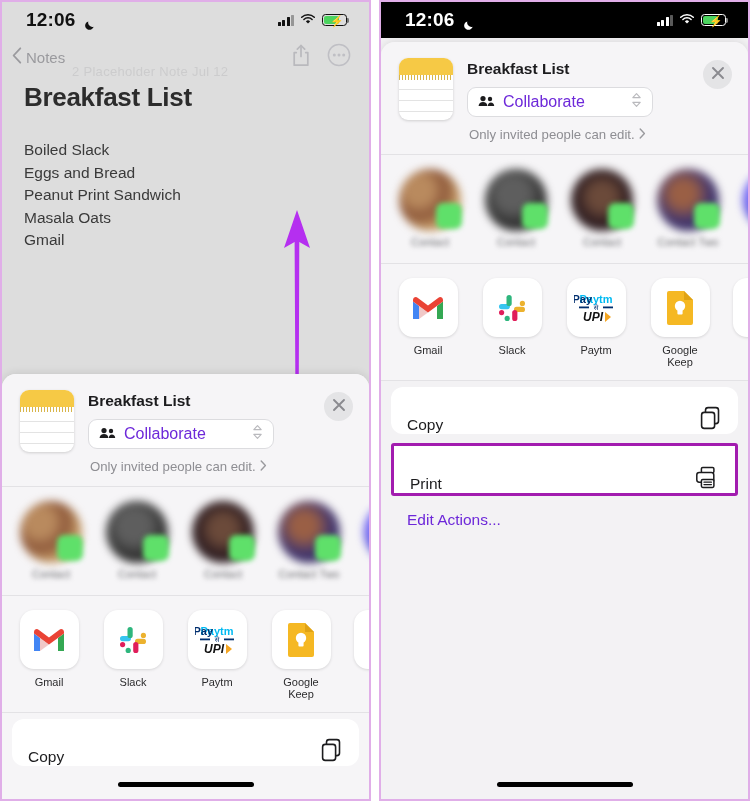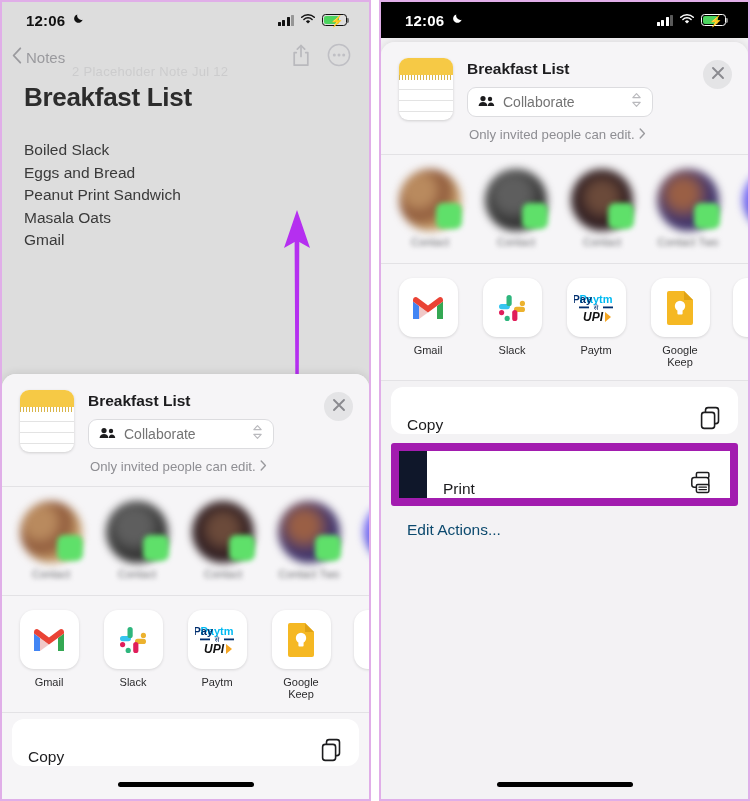--- a/index.html
+++ b/index.html
@@ -39,21 +39,21 @@
     position: relative;
     height: 36px;
     display: flex;
     align-items: center;
     justify-content: space-between;
     padding: 0 22px 0 24px;
   }
   .statusbar.dark { background: #000000; color: #ffffff; }
   .statusbar.light { background: transparent; color: #111111; }
 
-  .sb-left { display: flex; align-items: flex-start; gap: 8px; font-size: 15px; font-weight: 700; letter-spacing: .2px; }
+  .sb-left { display: flex; align-items: flex-end; gap: 8px; font-size: 19px; font-weight: 700; letter-spacing: .2px; }
   .moon { display:inline-block; width:12px; height:12px; position:relative; }
   .moon svg { display:block; }
   .sb-right { display: flex; align-items: center; gap: 6px; }
 
   .bars { display: flex; align-items: flex-end; gap: 1.5px; height: 11px; }
   .bars i { width: 3px; border-radius: .5px; background: currentColor; display:block; }
   .bars i:nth-child(1){ height: 4px; }
   .bars i:nth-child(2){ height: 6px; }
   .bars i:nth-child(3){ height: 8.5px; }
   .bars i:nth-child(4){ height: 11px; opacity:.35; }
@@ -119,21 +119,21 @@
   .ni-rule { height: 1px; background:#e3e3e3; margin: 0 0; }
   .ni-band { height: 5px; background: repeating-linear-gradient(90deg,#d8b54a 0 1px,transparent 1px 3px); }
 
   .sheet-info { flex: 1 1 auto; padding-top: 2px; }
   .sheet-title { font-size: 15.5px; font-weight: 700; color:#1c1c1e; }
   .collab-pill {
     margin-top: 9px; height: 30px; width: 186px;
     border: 1px solid #dcdcdf; border-radius: 9px; background:#ffffff;
     display:flex; align-items:center; gap:8px; padding: 0 10px;
   }
-  .collab-label { font-size: 14px; color:#737373; flex:1 1 auto; }
+  .collab-label { font-size: 16px; color:#6d28d9; flex:1 1 auto; }
   .sheet-sub { margin-top: 10px; font-size: 13.2px; color:#8e8e93; display:flex; align-items:center; gap:4px; padding-left: 2px;}
 
   .close-btn {
     width: 29px; height: 29px; border-radius: 50%;
     background: #e4e4e6; display:flex; align-items:center; justify-content:center;
     flex:0 0 auto; margin-top: 2px;
   }
 
   .divider { height: 1px; background: #e3e2e5; }
 
@@ -176,27 +176,26 @@
 
   
   .actions { padding: 6px 10px 0 10px; background: transparent; }
   .action-group { background:#ffffff; border-radius: 12px; margin-bottom: 9px; overflow:hidden; }
   .action-row {
     height: 47px; display:flex; align-items:flex-end; justify-content:space-between;
     padding: 0 16px 0 16px; background:#ffffff;
   }
   .action-label { font-size: 15.5px; color:#1c1c1e; }
   .print-highlight {
-    border: 8px solid #a21caf; border-radius: 3px; margin-bottom: 9px;
-    background:#0f172a;
-    padding-left:28px;
+    border: 3px solid #a21caf; border-radius: 3px; margin-bottom: 9px;
+    background:#a21caf;
   }
   .print-highlight .action-row { border-radius: 0; }
   .edit-actions {
-    font-size: 15.5px; color: #0c4a6e; padding: 6px 0 0 16px;
+    font-size: 15.5px; color: #6d28d9; padding: 6px 0 0 16px;
   }
 
   
   .home-ind {
     position:absolute; left: 50%; transform: translateX(-50%);
     bottom: 12px; width: 136px; height: 5px; border-radius: 3px; background:#000000;
   }
 </style>
 </head>
 <body>

